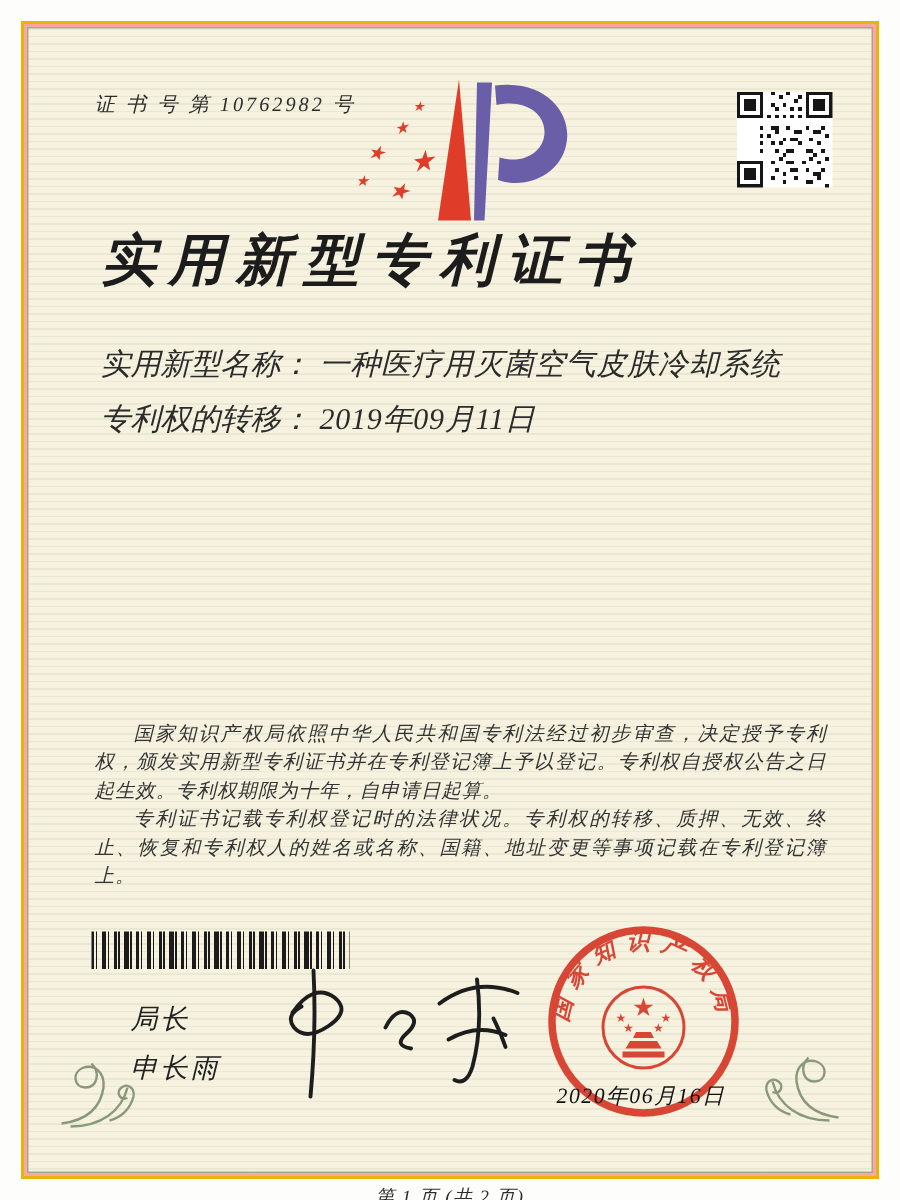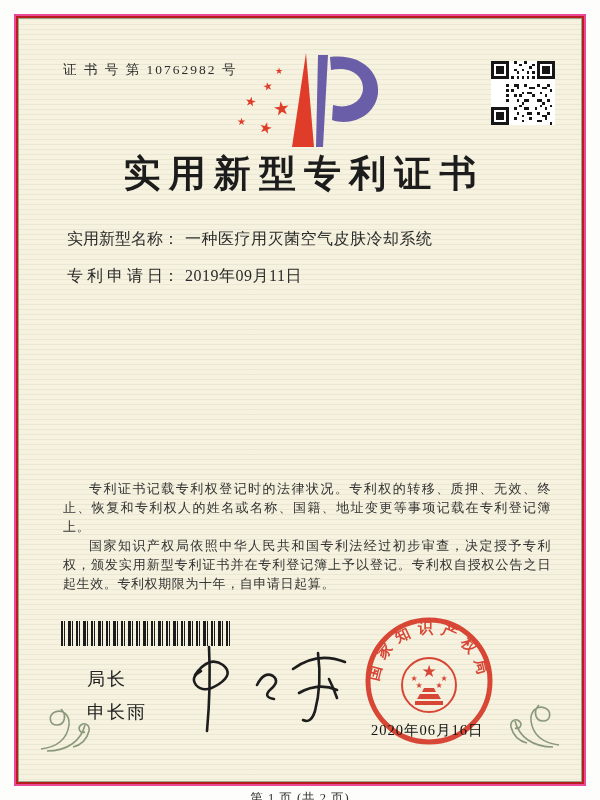--- a/index.html
+++ b/index.html
@@ -4,45 +4,45 @@
 <style>
   html,body { margin:0; padding:0; }
   body {
     width:600px; height:800px;
     background:#fdfdfb;
     font-family:"Liberation Serif","DejaVu Serif",serif;
     position:relative; overflow:hidden;
   }
   .paper {
     position:absolute; left:14px; top:14px; right:14px; bottom:14px;
-    border:2px solid #ec4899; background:#b91c1c; padding:2px;
+    border:2px solid #eab308; background:#fca5a5; padding:2px;font-style:italic;
   }
   .paper-inner {
     position:relative; width:100%; height:100%; box-sizing:border-box;
     border:1px solid #9dab8d;
     background:
       repeating-linear-gradient(180deg, rgba(140,165,120,0.12) 0px, rgba(140,165,120,0.12) 1px, transparent 1px, transparent 5px),
       #f6f2df;
   }
   .cert-no {
     position:absolute; left:44px; top:42px;
     font-size:13.5px; letter-spacing:2px; color:#2d2d2d; white-space:nowrap;
   }
   .logo { position:absolute; left:214px; top:26px; width:150px; height:118px; }
   .logo .star { position:absolute; color:#e03c2a; line-height:1; }
   .qr { position:absolute; right:26px; top:42px; width:64px; height:64px; }
   .title {
-    position:absolute; top:130px; left:0; right:0; text-align:center;
+    position:absolute; top:130px; left:0; right:0; 
     font-size:37px; font-weight:700; letter-spacing:0.22em; color:#1c1c1c;
-    text-indent:0.22em; white-space:nowrap;
+    text-indent:0.22em; white-space:nowrap;padding-left:40px;
   }
   .fields { position:absolute; top:210px; left:48px; right:26px; }
   .frow {
     position:relative; height:20px; margin-bottom:17px;
-    font-size:16px; color:#2b2b2b; white-space:nowrap;
+    font-size:20px; color:#2b2b2b; white-space:nowrap;
   }
   .flabel {
     display:inline-block; width:6em; text-align:justify; text-align-last:justify;
     vertical-align:top;
   }
   .fcolon { display:inline-block; vertical-align:top; }
   .fvalue { display:inline-block; margin-left:6px; vertical-align:top; letter-spacing:0.5px; }
   .grant-right { position:absolute; left:264px; top:0; }
   .paras { position:absolute; top:460px; left:44px; width:488px; color:#333; }
   .paras p {
@@ -176,27 +176,27 @@
     </svg>
   </div>
 
   <div class="title">实用新型专利证书</div>
 
   <div class="fields">
     <div class="frow">
       <span class="flabel">实用新型名称</span><span class="fcolon">：</span><span class="fvalue">一种医疗用灭菌空气皮肤冷却系统</span>
     </div>
     <div class="frow">
-      <span class="flabel">专利申请日</span><span class="fcolon">：</span><span class="fvalue">2019年09月11日</span>
+      <span class="flabel">专利权的转移</span><span class="fcolon">：</span><span class="fvalue">2019年09月11日</span>
     </div>
   </div>
 
   <div class="paras">
+    <p>国家知识产权局依照中华人民共和国专利法经过初步审查，决定授予专利权，颁发实用新型专利证书并在专利登记簿上予以登记。专利权自授权公告之日起生效。专利权期限为十年，自申请日起算。</p>
     <p>专利证书记载专利权登记时的法律状况。专利权的转移、质押、无效、终止、恢复和专利权人的姓名或名称、国籍、地址变更等事项记载在专利登记簿上。</p>
-    <p>国家知识产权局依照中华人民共和国专利法经过初步审查，决定授予专利权，颁发实用新型专利证书并在专利登记簿上予以登记。专利权自授权公告之日起生效。专利权期限为十年，自申请日起算。</p>
   </div>
 
   <div class="barcode"></div>
 
   <div class="signer">
     <div>局长</div>
     <div>申长雨</div>
   </div>
 
   <div class="signature">

